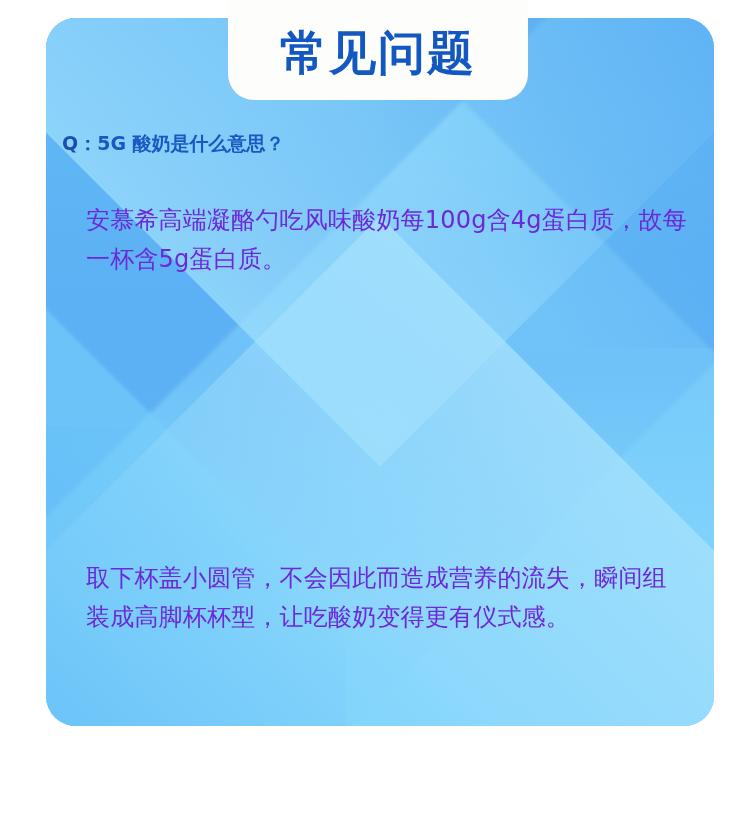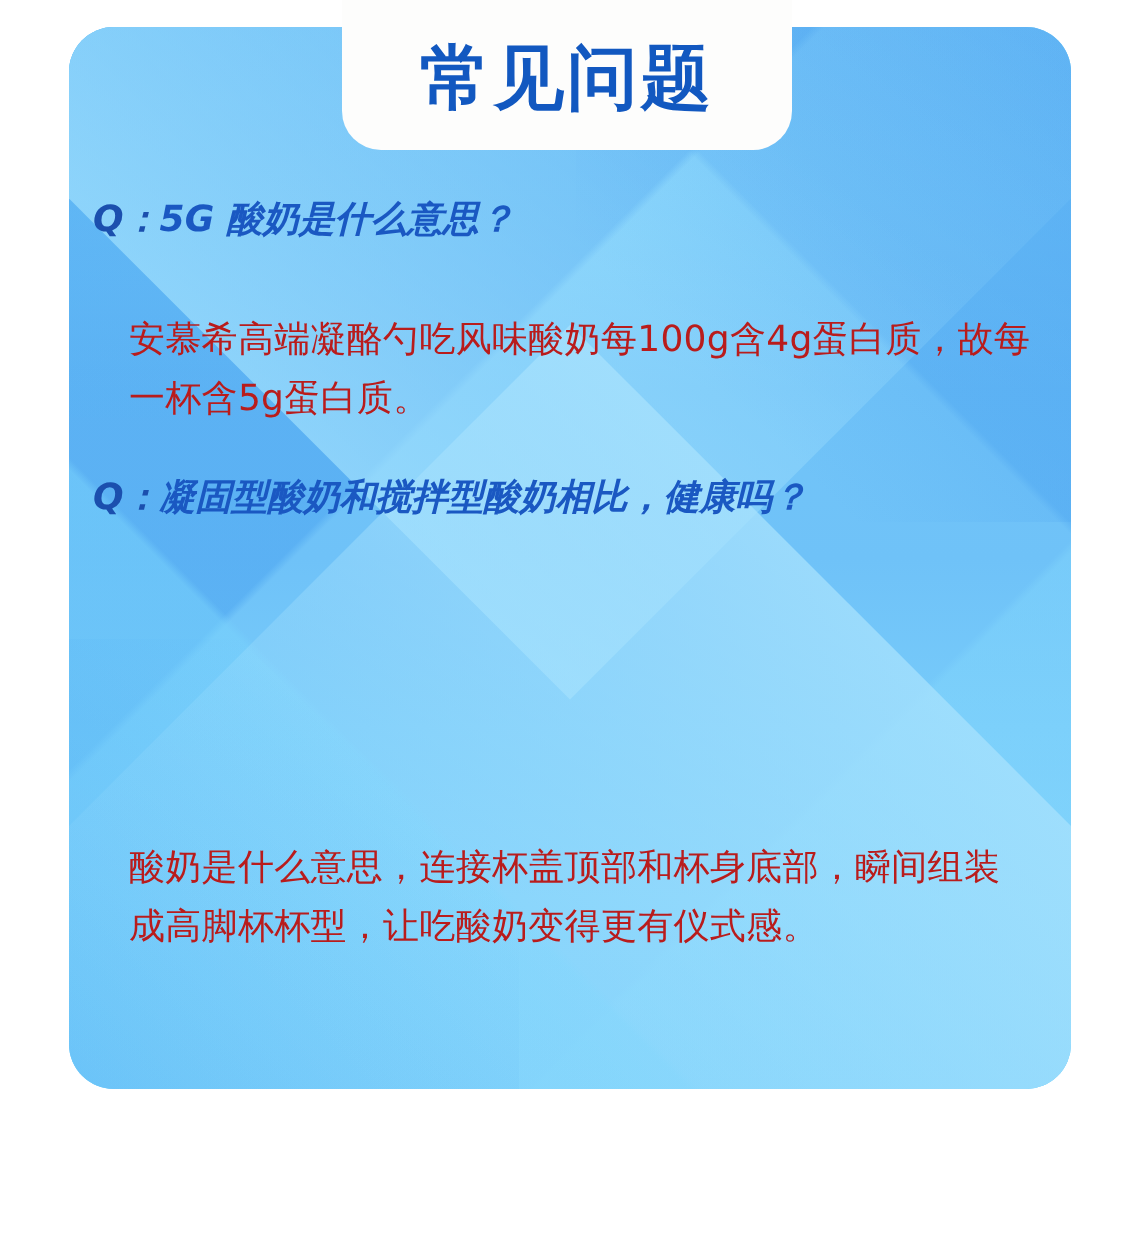--- a/index.html
+++ b/index.html
@@ -148,41 +148,40 @@
   }
 
   .qa-block {
     position: absolute;
     left: 0;
     width: 750px;
   }
 
   .question {
     font-family: "DejaVu Sans", "Liberation Sans", sans-serif;
-    font-size: 24px;
+    font-size: 19px;
     font-weight: bold;
     color: #1b55b8;
     line-height: 1.2;
     white-space: nowrap;
     margin-left: 62px;
-    font-style: italic;
   }
   .q-label {
     color: #1b4fae;
     letter-spacing: 0px;
   }
   .q-text {
     color: #1a58c2;
   }
 
   .answer {
     font-family: "DejaVu Sans", "Liberation Sans", sans-serif;
     font-size: 24px;
     font-weight: normal;
-    color: #b91c1c;
+    color: #6d28d9;
     line-height: 1.62;
     margin-left: 86px;
     width: 604px;
     letter-spacing: 0.2px;
   }
 
   
   #qa-0 { top: 132px; }
   #qa-0 .answer { margin-top: 46px; }
 
@@ -213,22 +212,21 @@
   </div>
 
   <div class="content">
 
     <div class="qa-block" id="qa-0">
       <div class="question"><span class="q-label">Q：</span><span class="q-text">5G 酸奶是什么意思？</span></div>
       <div class="answer">安慕希高端凝酪勺吃风味酸奶每100g含4g蛋白质，故每一杯含5g蛋白质。</div>
     </div>
 
     <div class="qa-block" id="qa-1">
-      <div class="question"><span class="q-label">Q：</span><span class="q-text">凝固型酸奶和搅拌型酸奶相比，健康吗？</span></div>
     </div>
 
     <div class="qa-block" id="qa-2">
-      <div class="answer">酸奶是什么意思，连接杯盖顶部和杯身底部，瞬间组装成高脚杯杯型，让吃酸奶变得更有仪式感。</div>
+      <div class="answer">取下杯盖小圆管，不会因此而造成营养的流失，瞬间组装成高脚杯杯型，让吃酸奶变得更有仪式感。</div>
     </div>
 
   </div>
 
 </div>
 
 </body></html>

